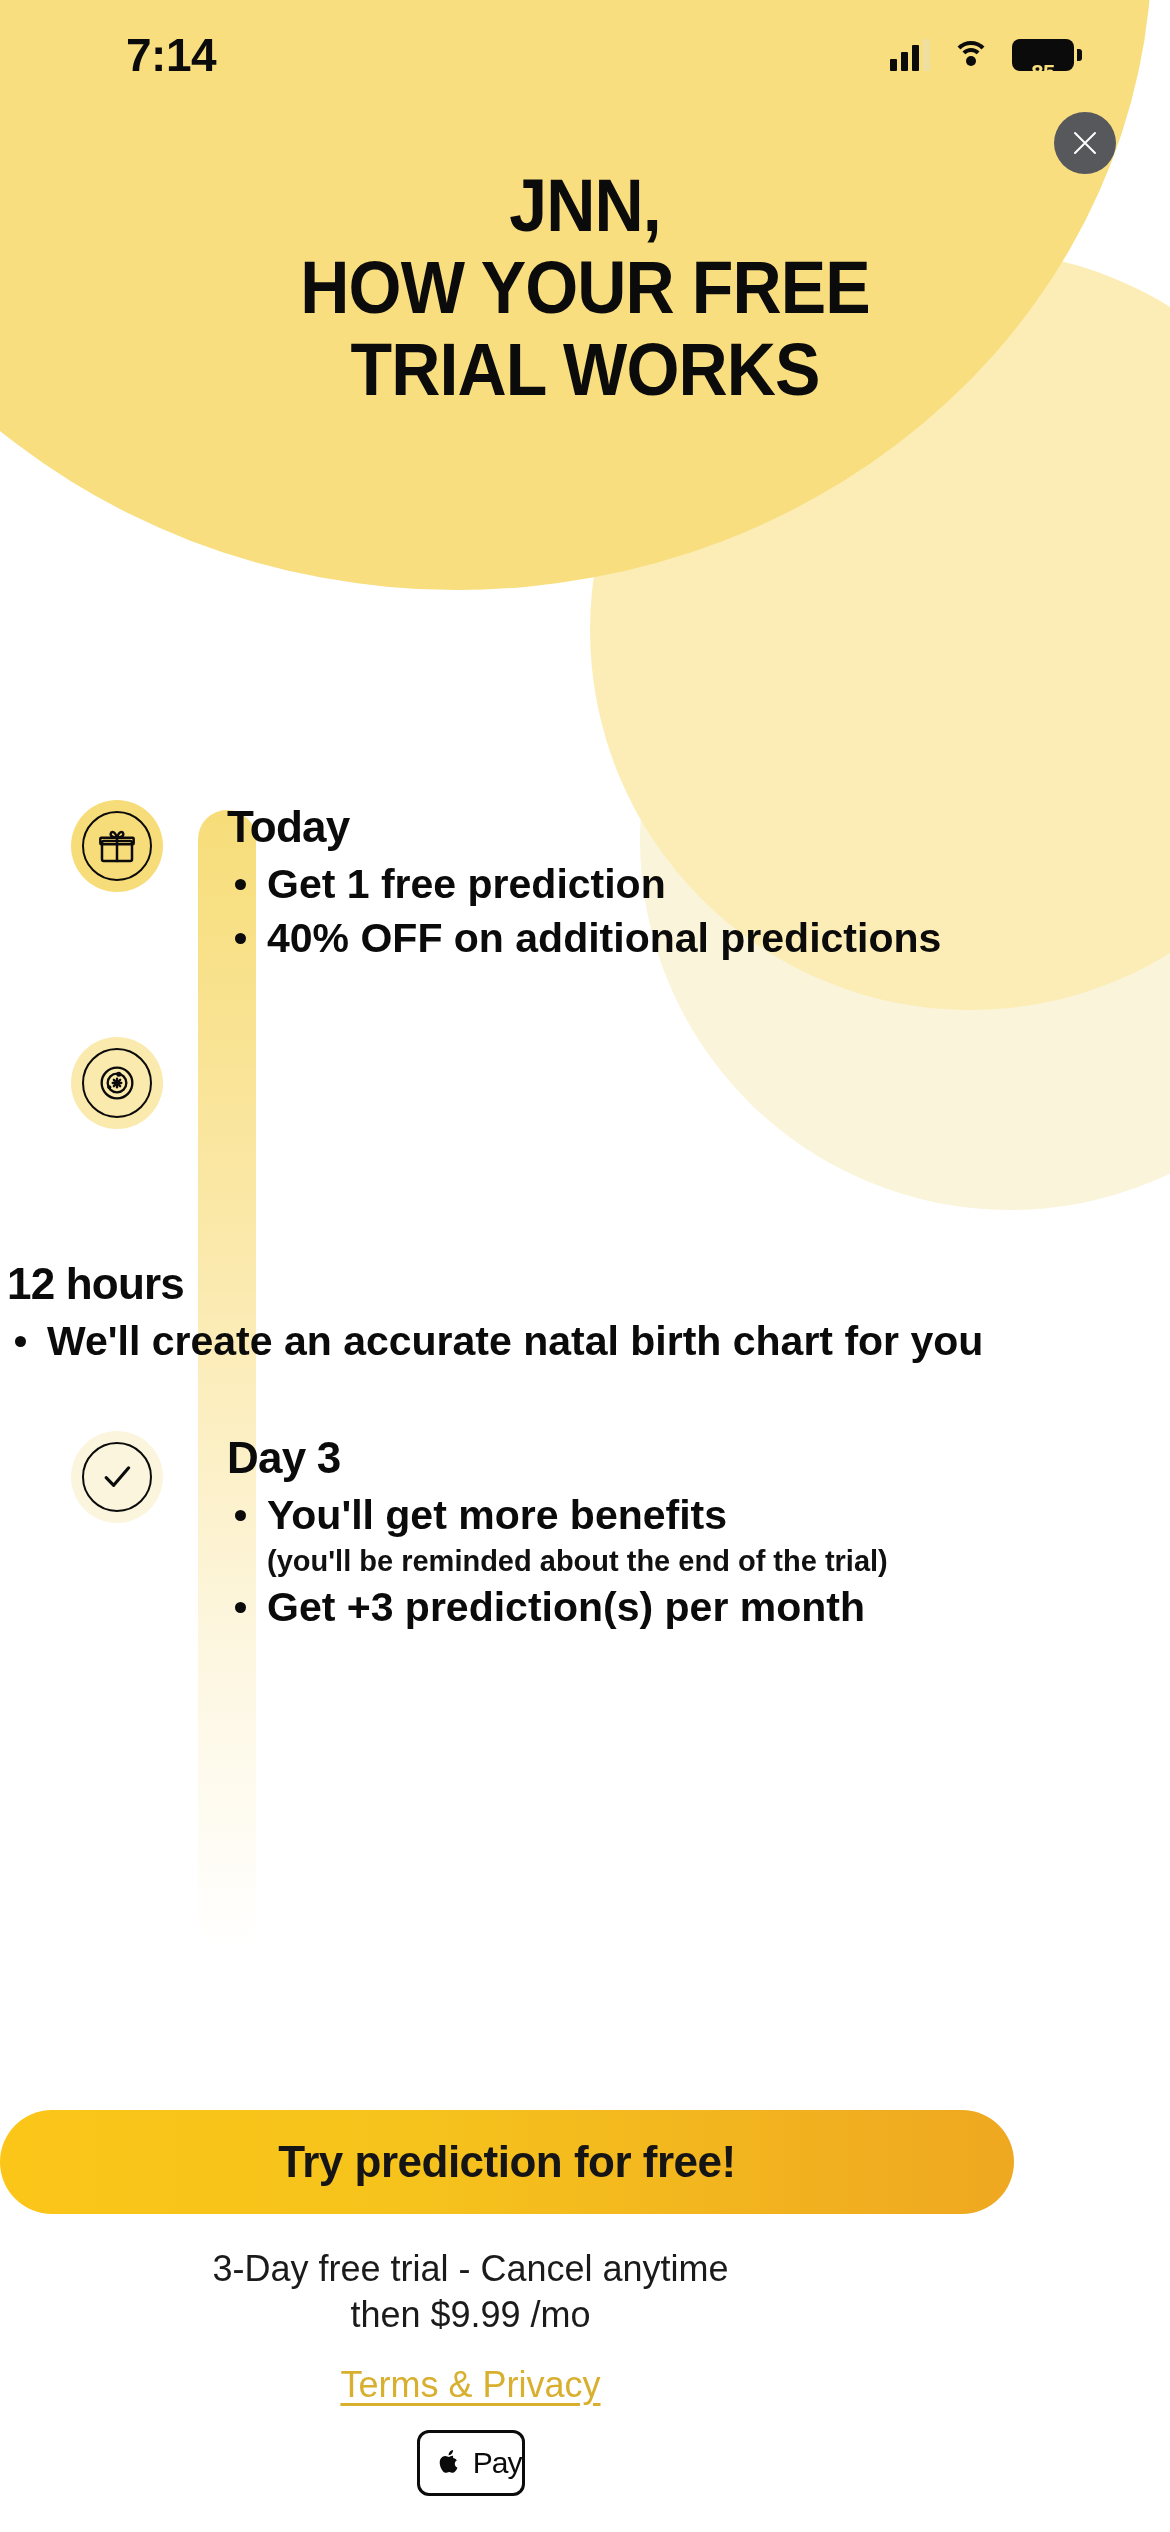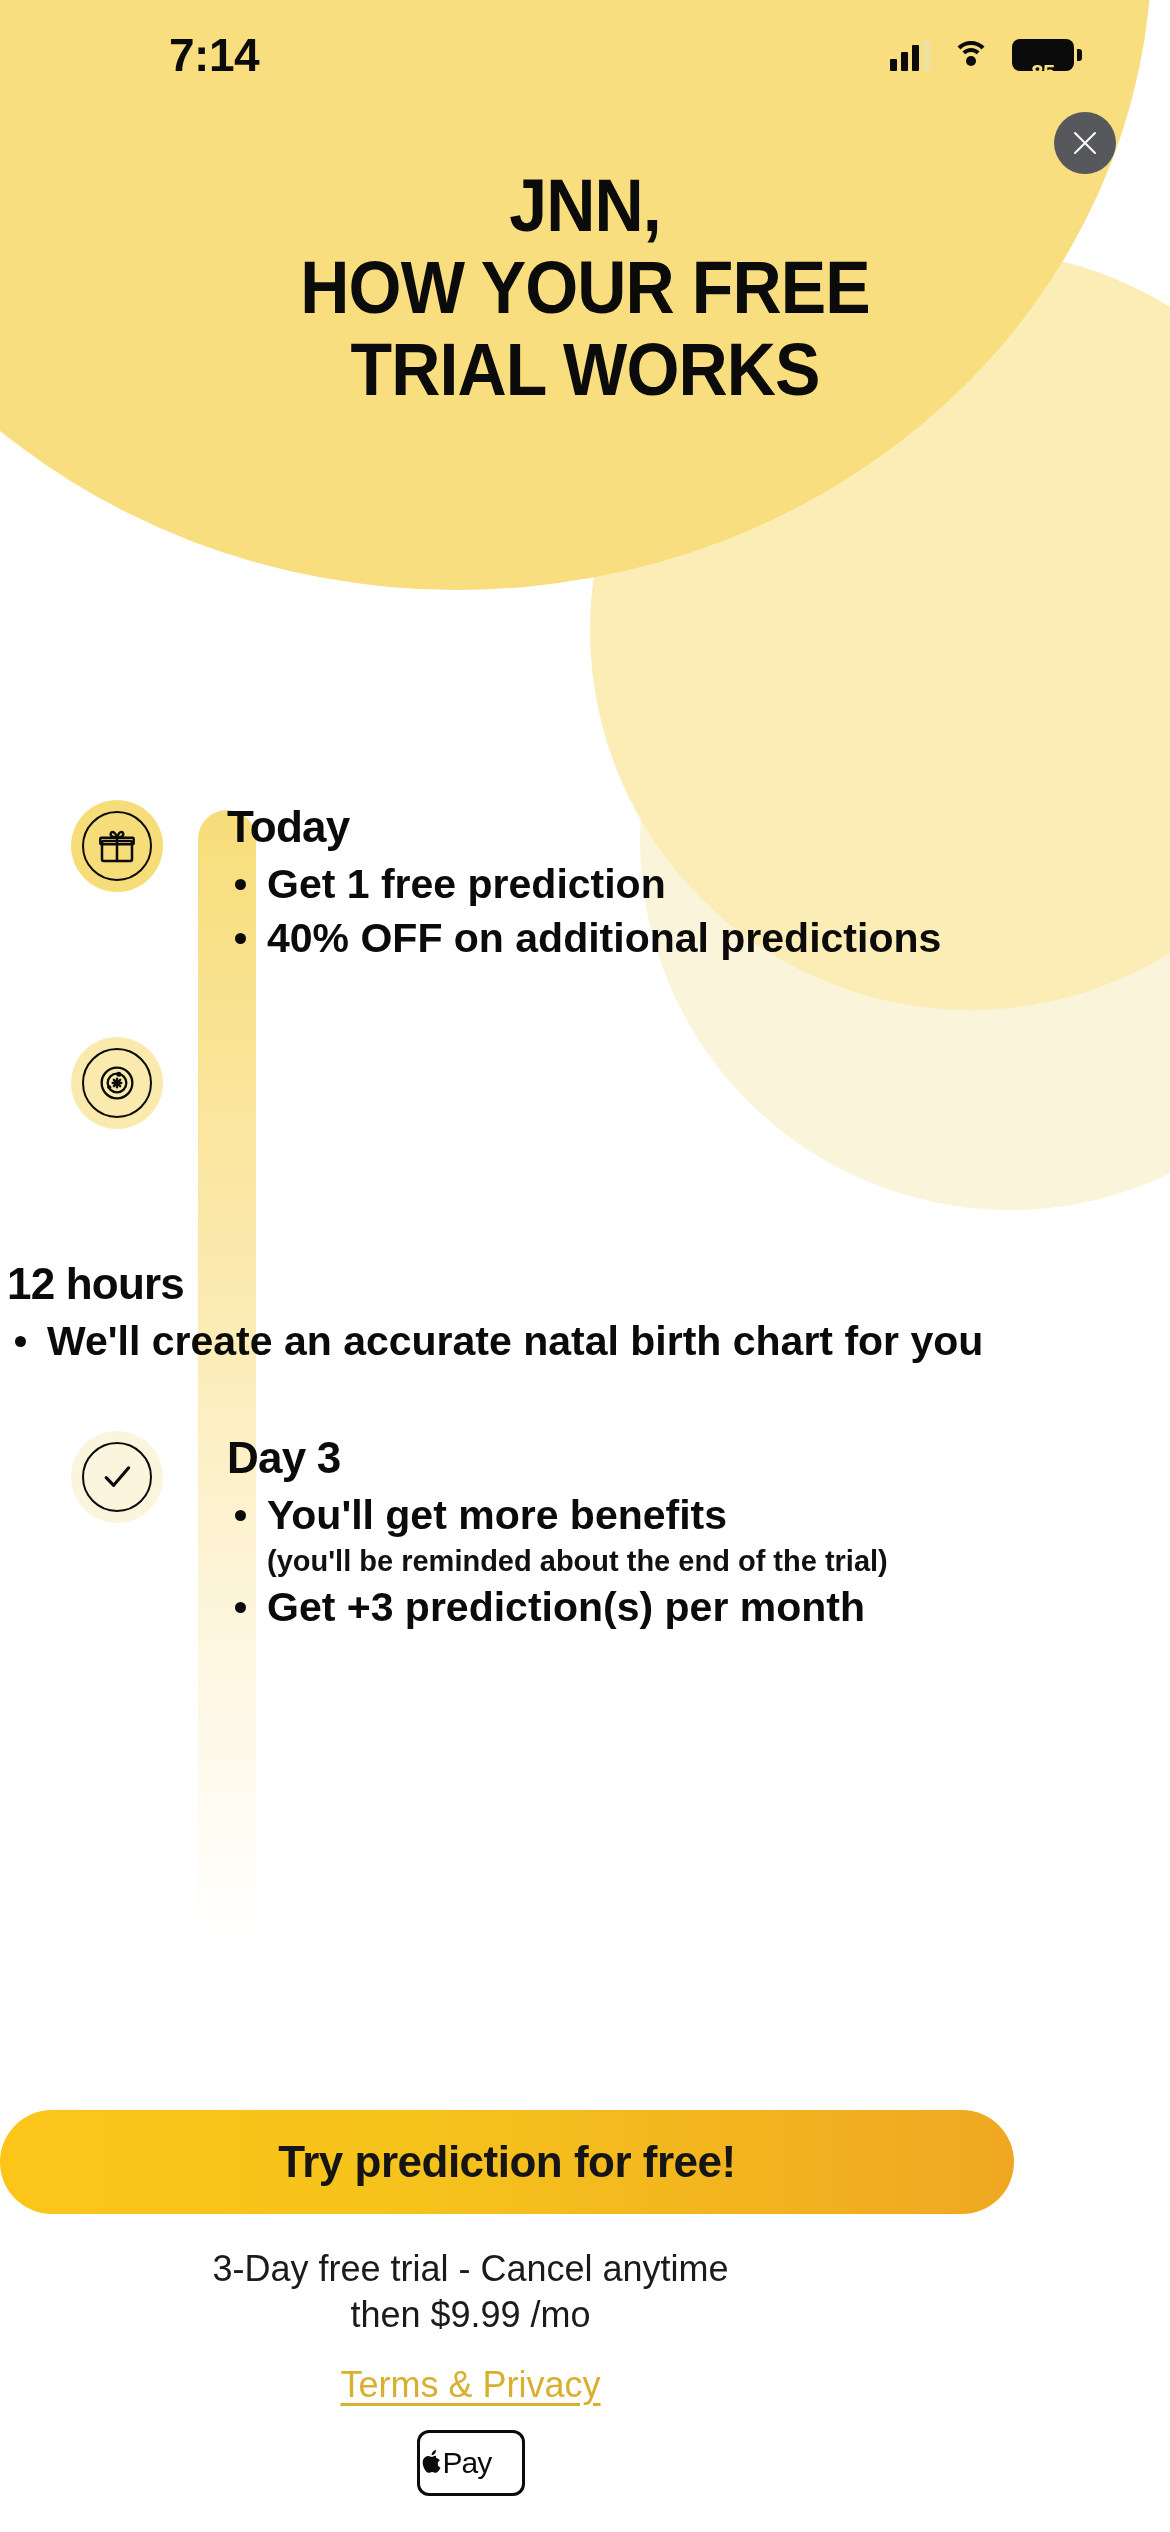--- a/index.html
+++ b/index.html
@@ -48,21 +48,20 @@
     width:1170px; height:110px;
     z-index:40;
     display:flex; align-items:center;
     justify-content:space-between;
     padding:0 96px 0 126px;
   }
   .sb-time {
     font-size:46px; font-weight:bold;
     color:#0b0b0b;
     letter-spacing:-0.5px;
-    margin-left:43px;
   }
   .sb-right { display:flex; align-items:center; gap:22px; }
   .sb-signal { display:flex; align-items:flex-end; gap:4px; height:32px; }
   .sb-signal i { display:block; width:7px; background:#0b0b0b; border-radius:1px; }
   .sb-signal i:nth-child(1){ height:12px; }
   .sb-signal i:nth-child(2){ height:19px; }
   .sb-signal i:nth-child(3){ height:26px; }
   .sb-signal i:nth-child(4){ height:32px; background:#efdfa1; }
   .sb-wifi { width:38px; height:28px; position:relative; }
   .sb-wifi span { position:absolute; left:50%; transform:translateX(-50%);
@@ -220,22 +219,22 @@
     color:#d8af2e;
     text-decoration:underline;
     text-underline-offset:6px;
     cursor:pointer;
   }
   .applepay {
     margin:24px auto 0;
     width:108px; height:66px;
     border:3px solid #0b0b0b;
     border-radius:12px;
-    display:flex; align-items:center; justify-content:flex-start;
-    gap:1px;
+    display:flex; align-items:center; justify-content:flex-end;
+    gap:14px;
     cursor:pointer;
   }
   .applepay svg { width:22px; height:26px; display:block; }
   .applepay .pay {
     font-size:30px; font-weight:500; color:#0b0b0b;
     letter-spacing:-1px;
   }
 </style>
 </head>
 <body>

